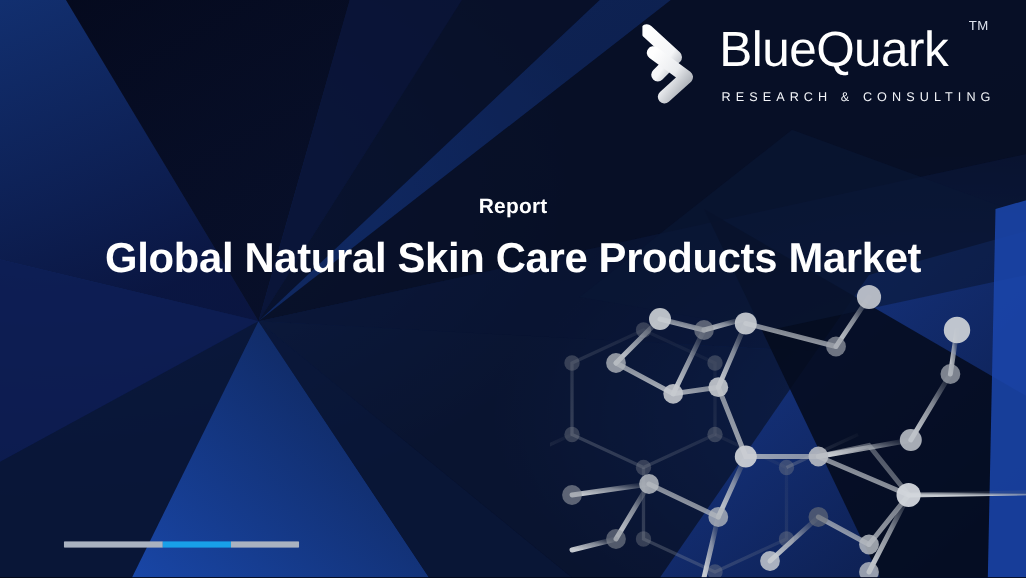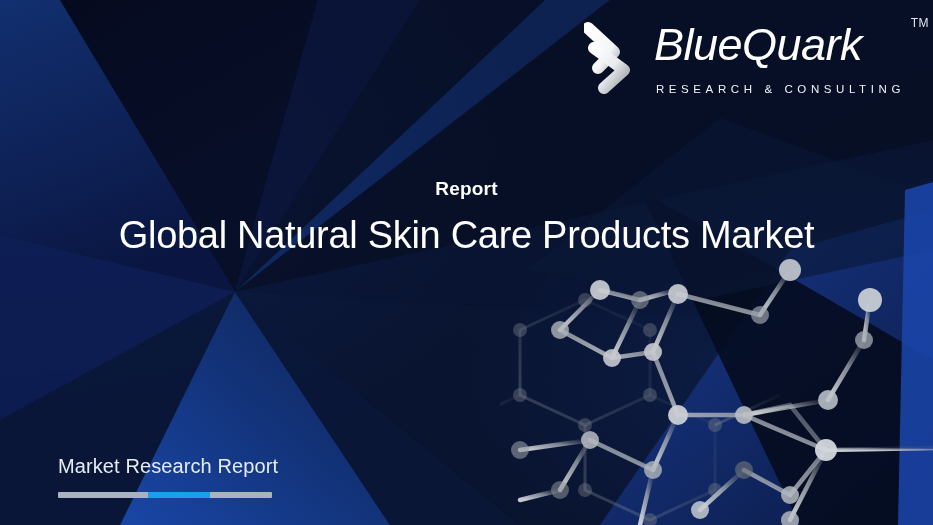--- a/index.html
+++ b/index.html
@@ -48,37 +48,36 @@
     align-items: flex-start;
     padding-top: 4px;
   }
   .logo-name {
     font-size: 45px;
     line-height: 0.98;
     font-weight: 400;
     color: #ffffff;
     letter-spacing: -0.5px;
     white-space: nowrap;
-    font-style: italic;
   }
   .logo-name .q-bold {
     font-weight: 400;
   }
   .logo-tag {
     font-size: 11.5px;
     letter-spacing: 4.6px;
     color: #f2f4f8;
     white-space: nowrap;
     margin-top: 15px;
     margin-left: 2px;
   }
   .tm-mark {
     position: absolute;
     top: 16px;
-    right: 4px;
+    right: 34px;
     font-size: 12px;
     color: #dfe4ef;
     letter-spacing: 0.5px;
   }
 
   
   .title-block {
     position: absolute;
     left: 0;
     right: 0;
@@ -89,21 +88,21 @@
   }
   .kicker {
     font-size: 19px;
     font-weight: bold;
     color: #ffffff;
     margin: 0 0 14px 0;
     letter-spacing: 0.2px;
   }
   .main-title {
     font-size: 38px;
-    font-weight: normal;
+    font-weight: bold;
     color: #ffffff;
     margin: 0;
     letter-spacing: -0.3px;
     line-height: 1.15;
   }
 
   
   .footer-block {
     position: absolute;
     left: 58px;
@@ -334,21 +333,20 @@
       <div class="logo-tag">RESEARCH &amp; CONSULTING</div>
     </div>
   </div>
 
   <div class="title-block">
     <p class="kicker">Report</p>
     <h1 class="main-title">Global Natural Skin Care Products Market</h1>
   </div>
 
   <div class="footer-block">
-    <div class="footer-label">Market Research Report</div>
     <div class="rule-bar">
       <div class="rule-seg s1" style="background: rgb(169, 178, 192);"></div>
       <div class="rule-seg s2" style="background: rgb(24, 160, 232);"></div>
       <div class="rule-seg s3" style="background: rgb(169, 178, 192);"></div>
     </div>
   </div>
 
 </div>
 
 </body></html>

